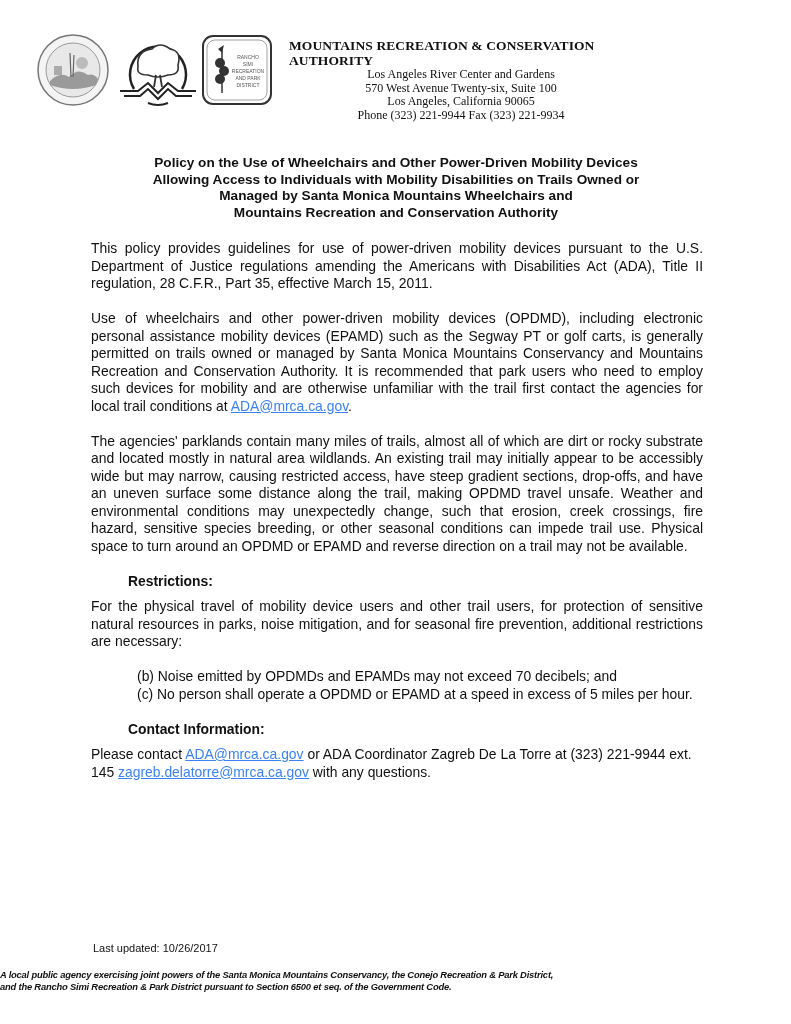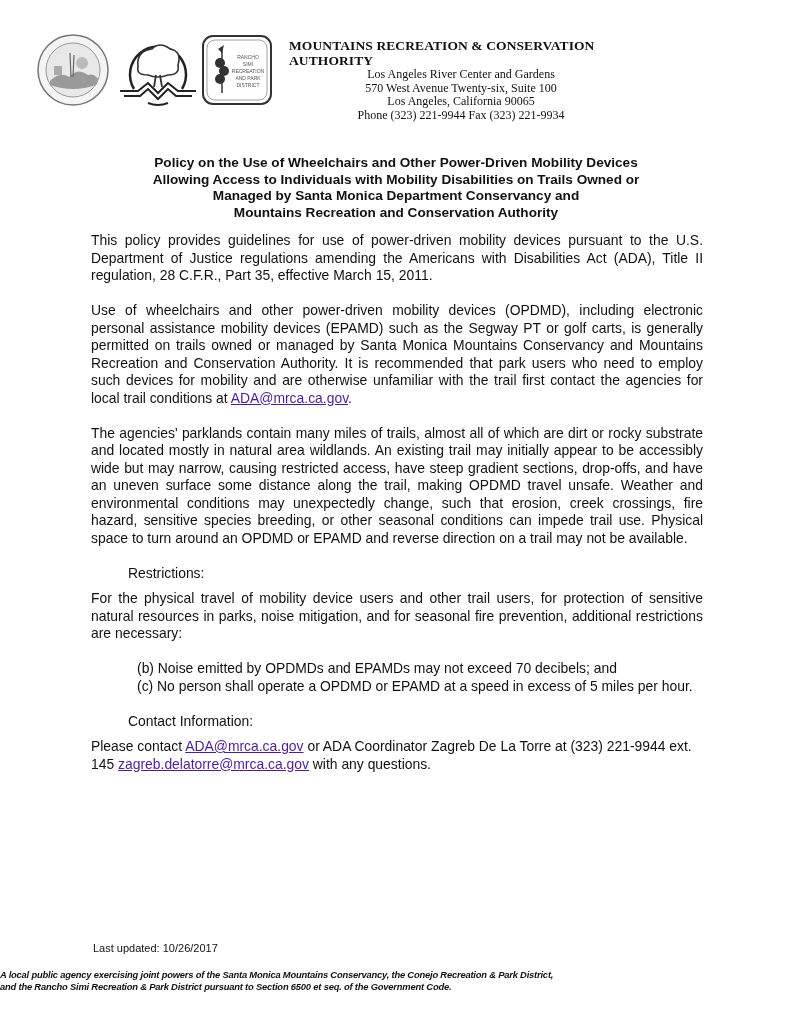--- a/index.html
+++ b/index.html
@@ -11,27 +11,27 @@
   .logo { width: 74px; height: 74px; position: relative; }
   .org { position: absolute; left: 289px; top: 38px; font-family: "Liberation Serif", serif; color: #111; }
   .org-name { font-size: 13.5px; font-weight: bold; letter-spacing: 0.1px; line-height: 15px; }
   .org-line { font-size: 12px; line-height: 13.5px; text-align: center; }
 
   
   .title { position: absolute; left: 100px; top: 155px; width: 592px; text-align: center; font-weight: bold; font-size: 13.6px; line-height: 16.5px; }
   .title div { white-space: nowrap; }
 
   
-  .body { position: absolute; left: 91px; top: 232px; width: 612px; font-size: 13.9px; line-height: 17.5px; }
+  .body { position: absolute; left: 91px; top: 240px; width: 612px; font-size: 13.9px; line-height: 17.5px; }
   .para { margin: 0 0 17.5px 0; text-align: justify; }
   .para.left { text-align: left; }
-  .heading { font-weight: normal; font-size: 13.9px; margin: 0 0 8px 0; padding-left: 37px; }
+  .heading { font-weight: bold; font-size: 13.9px; margin: 0 0 8px 0; padding-left: 37px; }
   .list { margin: 0 0 17.5px 0; padding-left: 46px; }
   .list-item { margin: 0; }
-  a.link { color: #4c1d95; text-decoration: underline; }
+  a.link { color: #3b82f6; text-decoration: underline; }
 
   .updated { position: absolute; left: 93px; top: 942px; font-size: 11px; }
   .footer { position: absolute; left: 0; width: 791px; top: 969px; text-align: left; font-style: italic; font-weight: bold; font-size: 9.4px; line-height: 12px; letter-spacing: -0.2px; }
 </style>
 </head>
 <body>
 
 <div class="page">
 
   <div class="logos">
@@ -77,21 +77,21 @@
     <div class="org-name">MOUNTAINS RECREATION &amp; CONSERVATION AUTHORITY</div>
     <div class="org-line">Los Angeles River Center and Gardens</div>
     <div class="org-line">570 West Avenue Twenty-six, Suite 100</div>
     <div class="org-line">Los Angeles, California 90065</div>
     <div class="org-line">Phone (323) 221-9944  Fax (323) 221-9934</div>
   </div>
 
   <div class="title">
     <div>Policy on the Use of Wheelchairs and Other Power-Driven Mobility Devices</div>
     <div>Allowing Access to Individuals with Mobility Disabilities on Trails Owned or</div>
-    <div>Managed by Santa Monica Department Conservancy and</div>
+    <div>Managed by Santa Monica Mountains Wheelchairs and</div>
     <div>Mountains Recreation and Conservation Authority</div>
   </div>
 
   <div class="body">
     <p class="para">This policy provides guidelines for use of power-driven mobility devices pursuant to the U.S. Department of Justice regulations amending the Americans with Disabilities Act (ADA), Title II regulation, 28 C.F.R., Part 35, effective March 15, 2011.</p>
 
     <p class="para"><span>Use of wheelchairs and other power-driven mobility devices (OPDMD), including electronic personal assistance mobility devices (EPAMD) such as the Segway PT or golf carts, is generally permitted on trails owned or managed by Santa Monica Mountains Conservancy and Mountains Recreation and Conservation Authority. It is recommended that park users who need to employ such devices for mobility and are otherwise unfamiliar with the trail first contact the agencies for local trail conditions at </span><a class="link" href="#">ADA@mrca.ca.gov</a><span>.</span></p>
 
     <p class="para">The agencies' parklands contain many miles of trails, almost all of which are dirt or rocky substrate and located mostly in natural area wildlands. An existing trail may initially appear to be accessibly wide but may narrow, causing restricted access, have steep gradient sections, drop-offs, and have an uneven surface some distance along the trail, making OPDMD travel unsafe. Weather and environmental conditions may unexpectedly change, such that erosion, creek crossings, fire hazard, sensitive species breeding, or other seasonal conditions can impede trail use. Physical space to turn around an OPDMD or EPAMD and reverse direction on a trail may not be available.</p>
 

